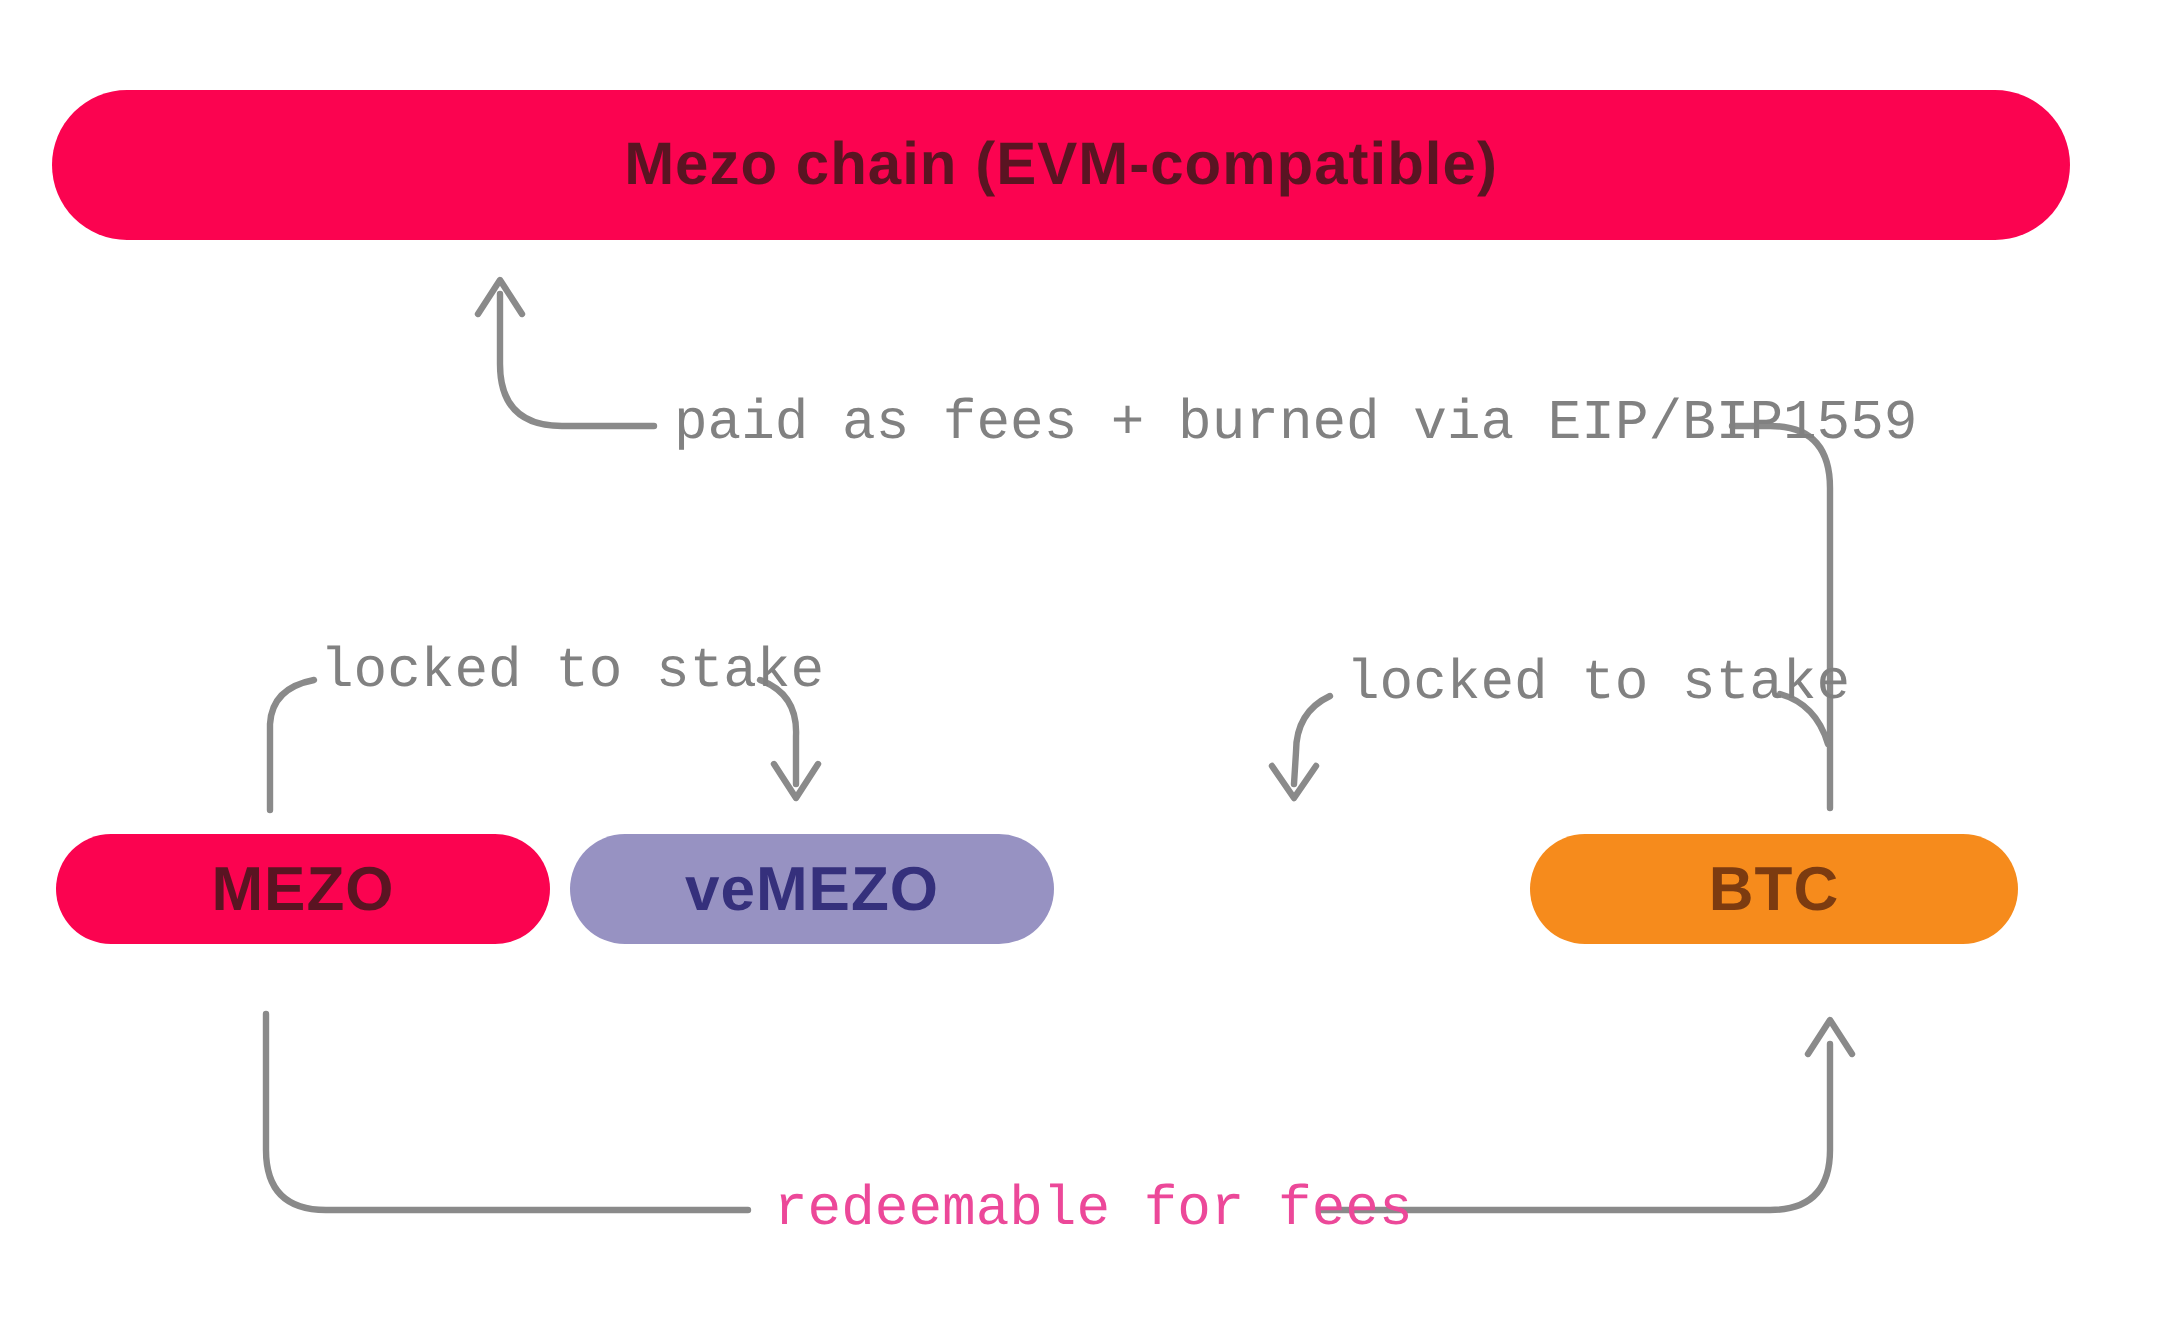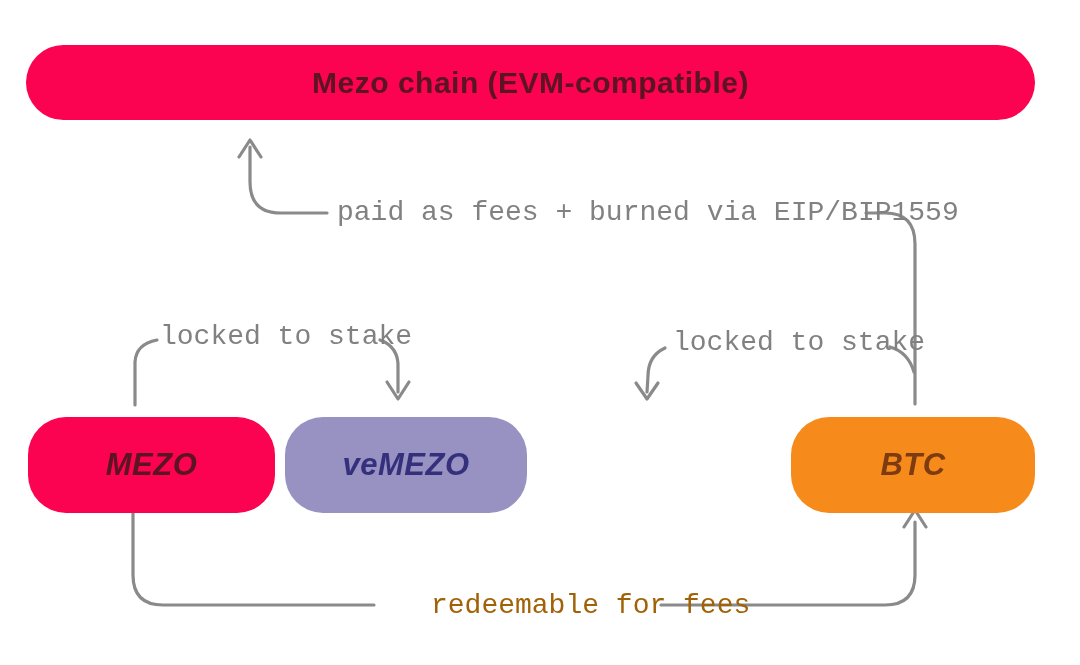--- a/index.html
+++ b/index.html
@@ -41,28 +41,27 @@
   }
   .pill-chain {
     left: 26px;
     top: 45px;
     width: 1009px;
     height: 75px;
     font-size: 30px;
   }
   .pill-token {
     top: 417px;
-    height: 96px;
+    height: 55px;
     font-size: 31px;
-    font-style: italic;
   }
   .pill-mezo   { left: 28px;  width: 247px; }
   .pill-vemezo { left: 285px; width: 242px; text-align: right; }
   .pill-vebtc  { left: 538px; width: 242px; }
-  .pill-btc    { left: 791px; width: 244px; text-align: right; }
+  .pill-btc    { left: 765px; width: 244px; text-align: right; }
   .edge-label {
     position: absolute;
     color: #818181;
     font-size: 28px;
     line-height: 1;
     white-space: nowrap;
     transform: translateY(-50%);
     font-family: Liberation Mono, monospace;
   }
   .label-fees-burn    { left: 337px; top: 213px; }
@@ -114,15 +113,15 @@
   <div class="pill pill-token pill-btc" style="background: rgb(246, 139, 28); color: rgb(124, 59, 16);">
     <span>BTC</span>
   </div>
 
   <div class="edge-label label-fees-burn" style="color: rgb(129, 129, 129);">paid as fees + burned via EIP/BIP1559</div>
 
   <div class="edge-label label-locked-left" style="color: rgb(129, 129, 129);">locked to stake</div>
 
   <div class="edge-label label-locked-right" style="color: rgb(129, 129, 129);">locked to stake</div>
 
-  <div class="edge-label label-redeem" style="color: #a16207; margin-left: 44px;">redeemable for fees</div>
+  <div class="edge-label label-redeem" style="color: #ec4899;">redeemable for fees</div>
 
 </div>
 
 </body></html>

